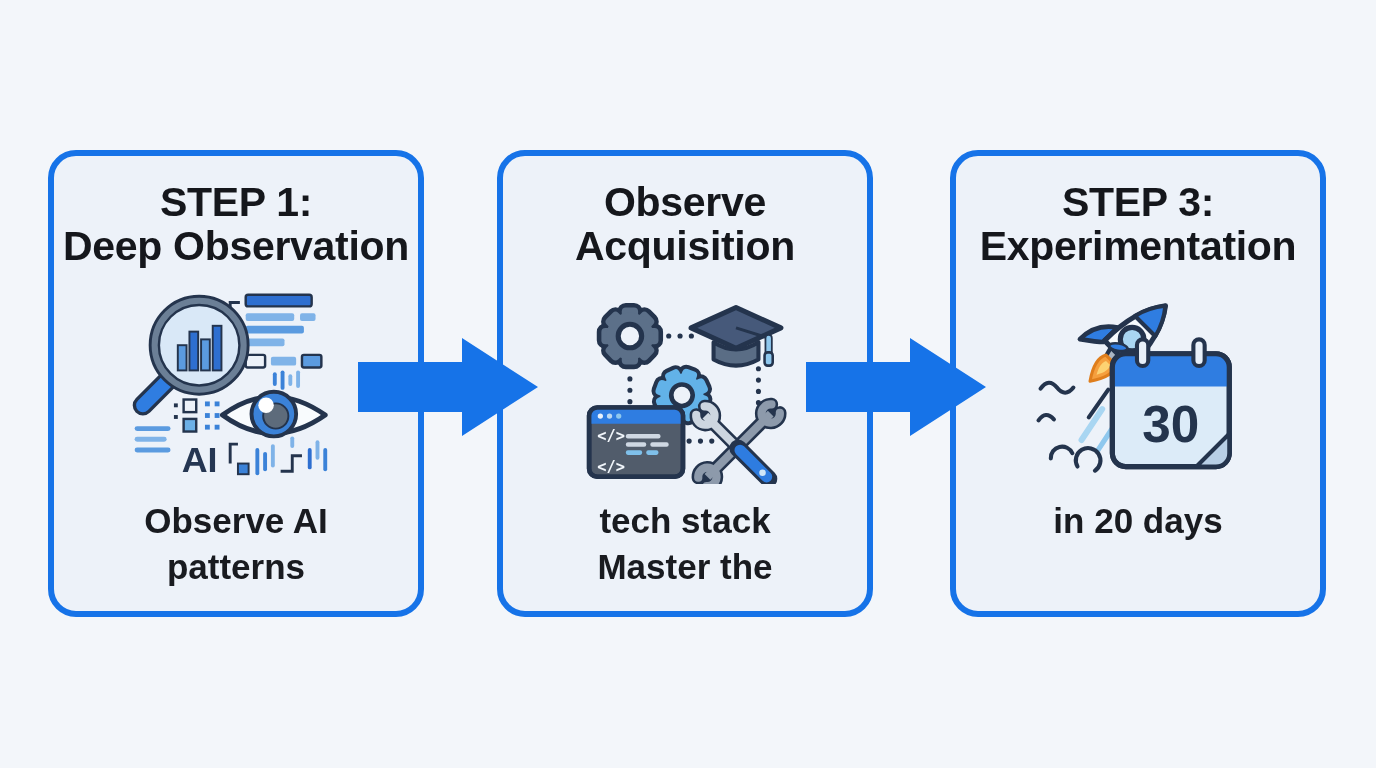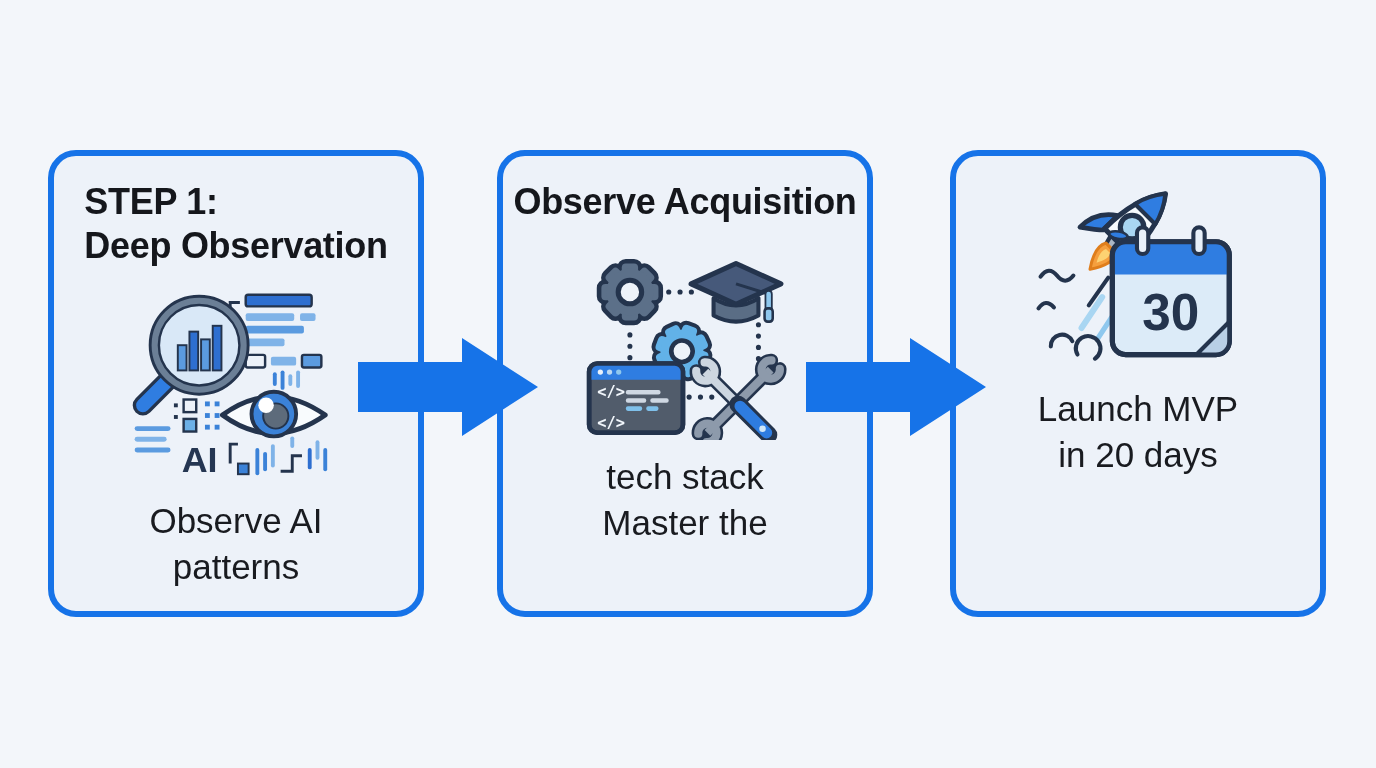--- a/index.html
+++ b/index.html
@@ -16,30 +16,30 @@
     border:6px solid #1673e8;
     border-radius:28px;
     display:flex;flex-direction:column;align-items:center;
     z-index:1;
   }
   .card-1{left:48px}
   .card-2{left:497px}
   .card-3{left:950px}
   .step-title{
     margin-top:24px;
-    font-size:36px;font-weight:700;line-height:44px;
-    text-align:left;letter-spacing:-0.3px;color:#15171c;
+    font-size:41px;font-weight:700;line-height:44px;
+    text-align:center;letter-spacing:-0.3px;color:#15171c;
   }
   .icon-wrap{
     height:196px;margin-top:18px;
     display:flex;align-items:center;justify-content:center;
   }
   .step-caption{
     margin-top:16px;
-    font-size:35px;font-weight:400;line-height:46px;
+    font-size:35px;font-weight:700;line-height:46px;
     text-align:center;color:#191b20;
   }
   .arrow{position:absolute;top:338px;z-index:5;line-height:0;}
   .arrow-1{left:358px}
   .arrow-2{left:806px}
   svg text{font-family:"Liberation Sans", sans-serif;}
   svg .mono{font-family:"DejaVu Sans Mono", monospace;}
 </style>
 </head>
 <body>
@@ -243,20 +243,24 @@
         </g>
       </svg>
     </div>
     <div class="step-caption">
       <div>tech stack</div>
       <div>Master the</div>
     </div>
   </div>
 
   <div class="card card-3">
+    <div class="step-title">
+      <div>STEP 3:</div>
+      <div>Experimentation</div>
+    </div>
     <div class="icon-wrap">
       <svg viewBox="0 0 210 195" width="216" height="200">
 
         <g fill="none" stroke-linecap="round">
           <path d="M10,102 q8,-11 16,-1 q8,10 16,0" stroke="#24344d" stroke-width="4"></path>
           <path d="M8,133 q7,-10 15,-1" stroke="#24344d" stroke-width="4"></path>
           <line x1="57" y1="130" x2="76" y2="103" stroke="#24344d" stroke-width="4"></line>
           <line x1="50" y1="152" x2="70" y2="122" stroke="#a9d6f2" stroke-width="6"></line>
           <line x1="66" y1="162" x2="83" y2="136" stroke="#8fc8ee" stroke-width="5"></line>
           <path d="M20,170 a11,11 0 0 1 21,-5" stroke="#24344d" stroke-width="4"></path>
@@ -280,21 +284,20 @@
           <path d="M93,68 h88 a13,13 0 0 1 13,13 v19 H80 v-19 a13,13 0 0 1 13,-13 Z" fill="#2f7de1"></path>
           <rect x="80" y="68" width="114" height="110" rx="13" fill="none" stroke="#24344d" stroke-width="5"></rect>
           <path d="M194,146 v19 a13,13 0 0 1 -13,13 h-19 Z" fill="#b8cfe6" stroke="#24344d" stroke-width="4" stroke-linejoin="round"></path>
           <rect x="104" y="54" width="11" height="26" rx="5.5" fill="#e8f0f9" stroke="#24344d" stroke-width="4"></rect>
           <rect x="159" y="54" width="11" height="26" rx="5.5" fill="#e8f0f9" stroke="#24344d" stroke-width="4"></rect>
           <text x="137" y="154" text-anchor="middle" font-size="50" font-weight="600" fill="#24344d">30</text>
         </g>
       </svg>
     </div>
     <div class="step-caption">
-      <div>Launch MVP</div>
       <div>in 20 days</div>
     </div>
   </div>
 
   <div class="arrow arrow-1">
     <svg width="180" height="98" viewBox="0 0 180 98">
       <polygon points="0,24 104,24 104,0 180,49 104,98 104,74 0,74" fill="#1673e8"></polygon>
     </svg>
   </div>
   <div class="arrow arrow-2">

